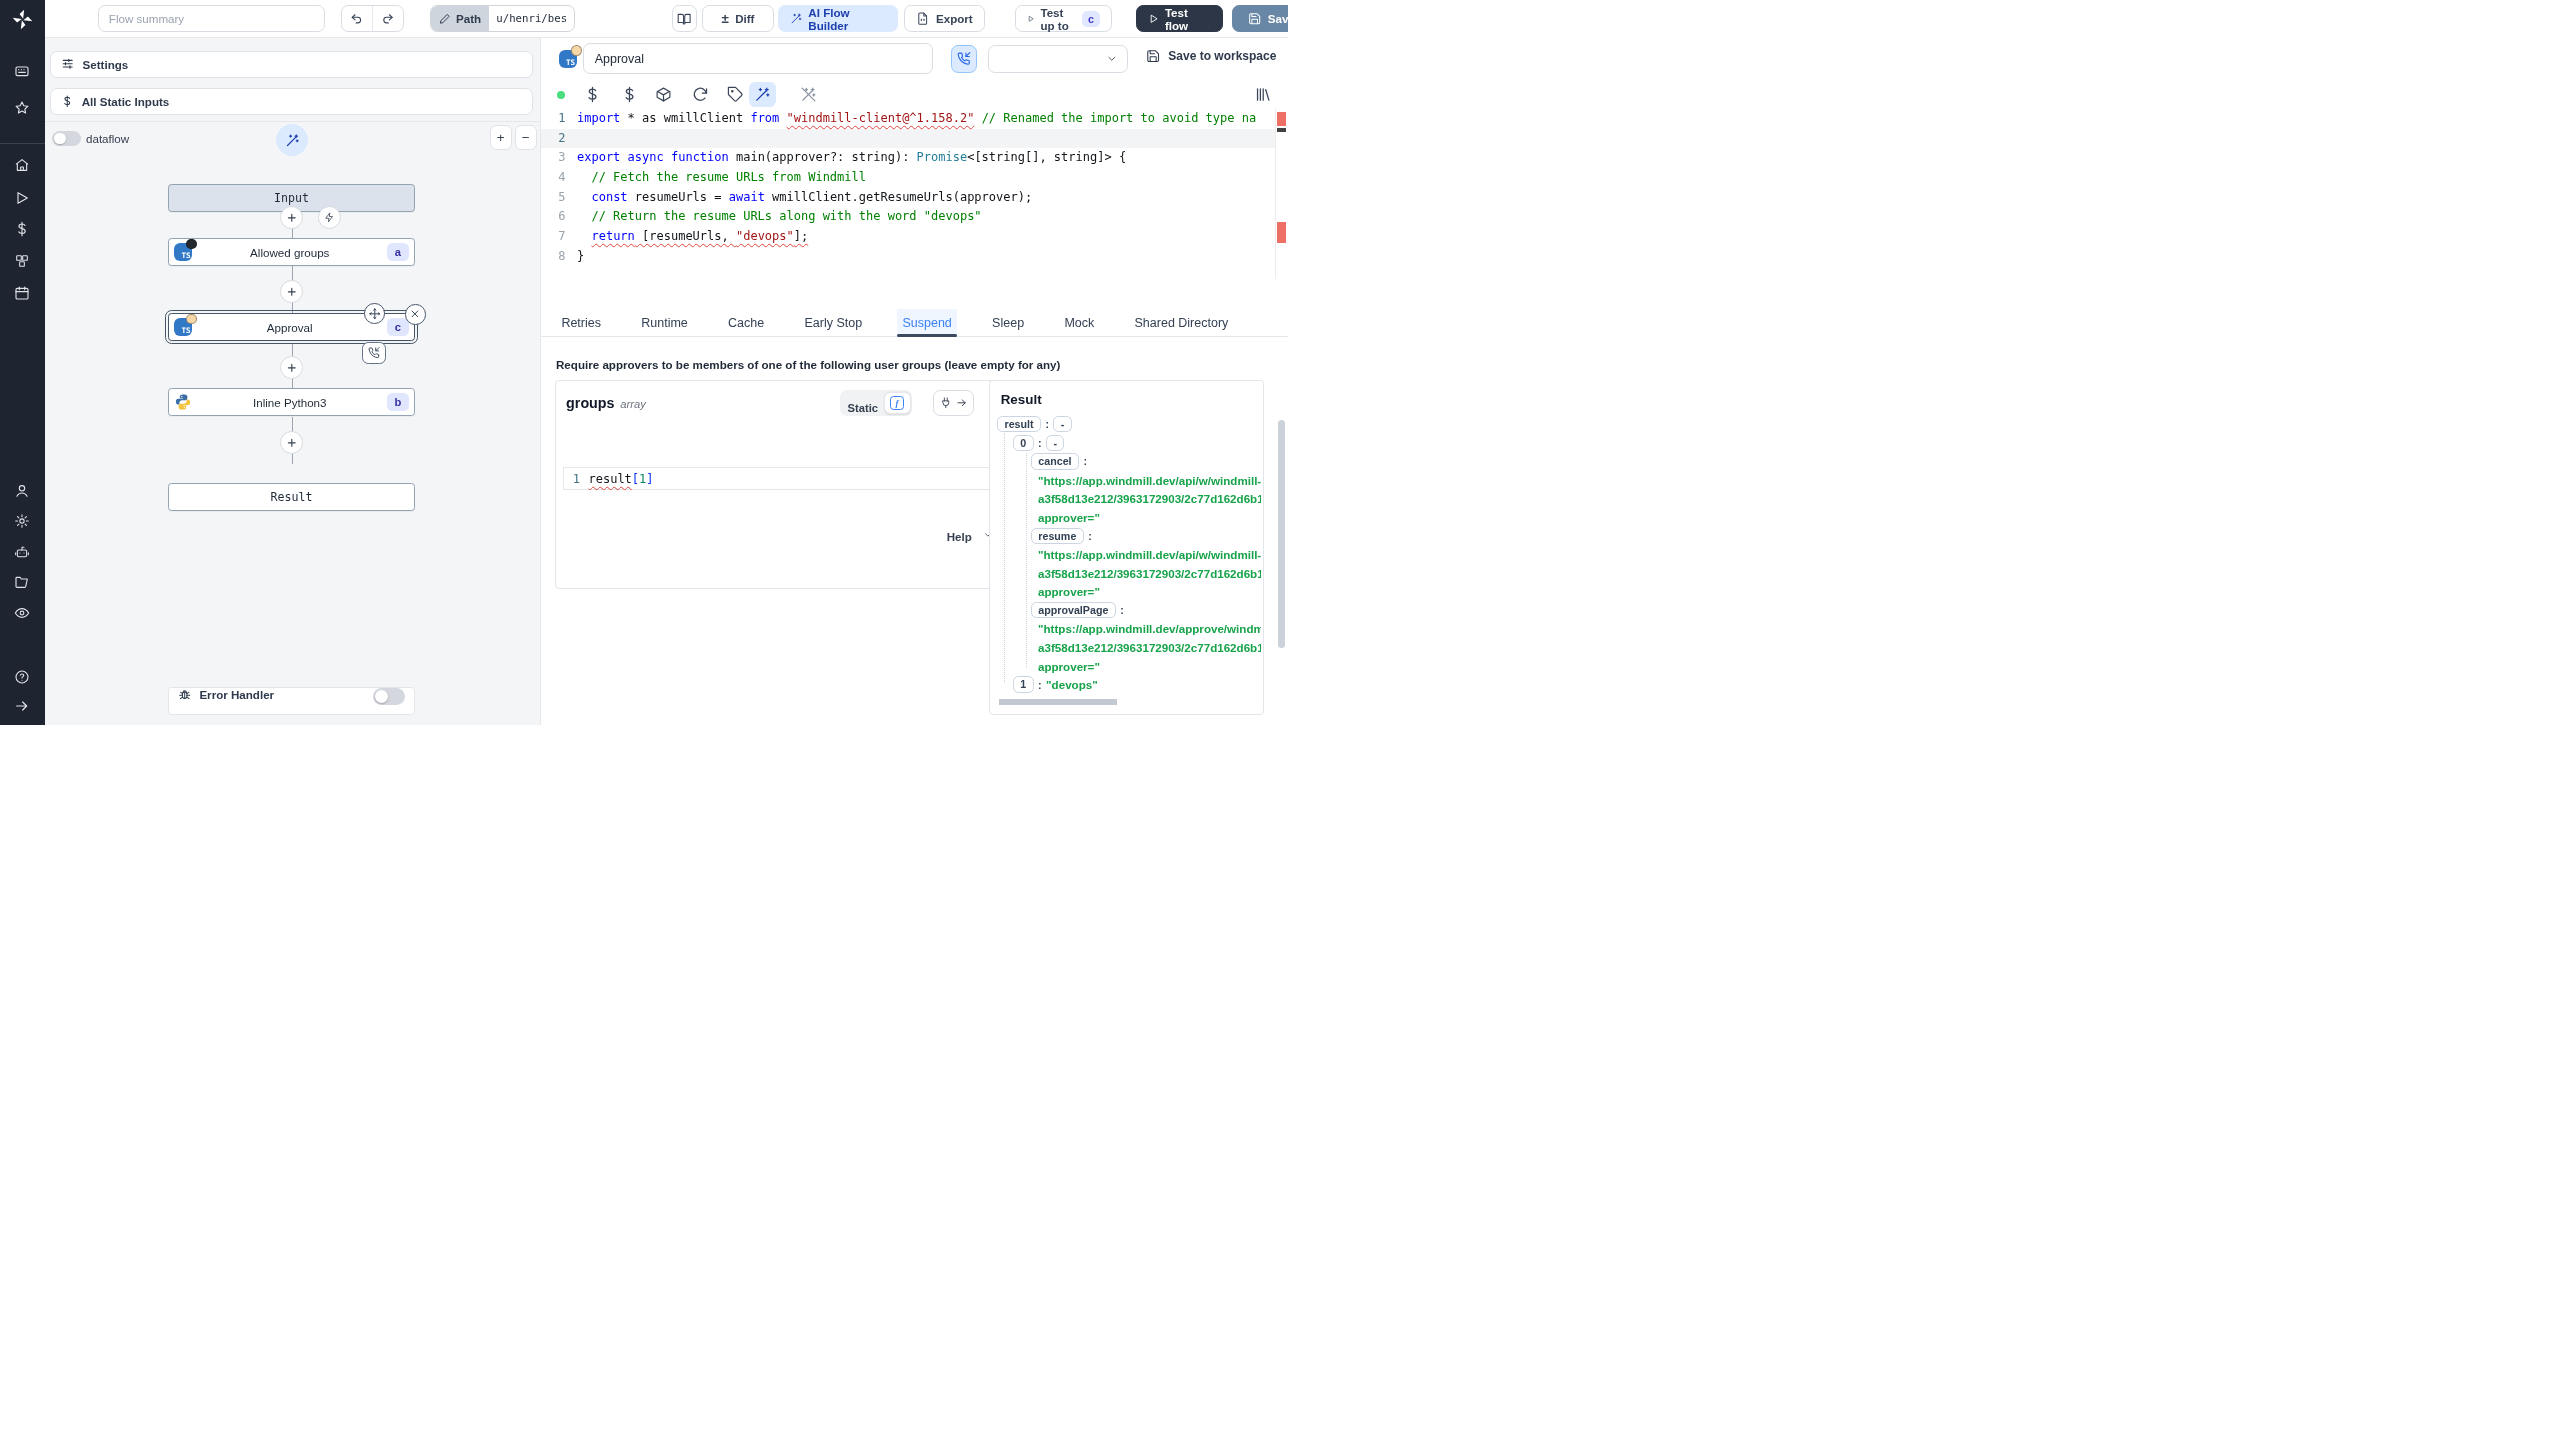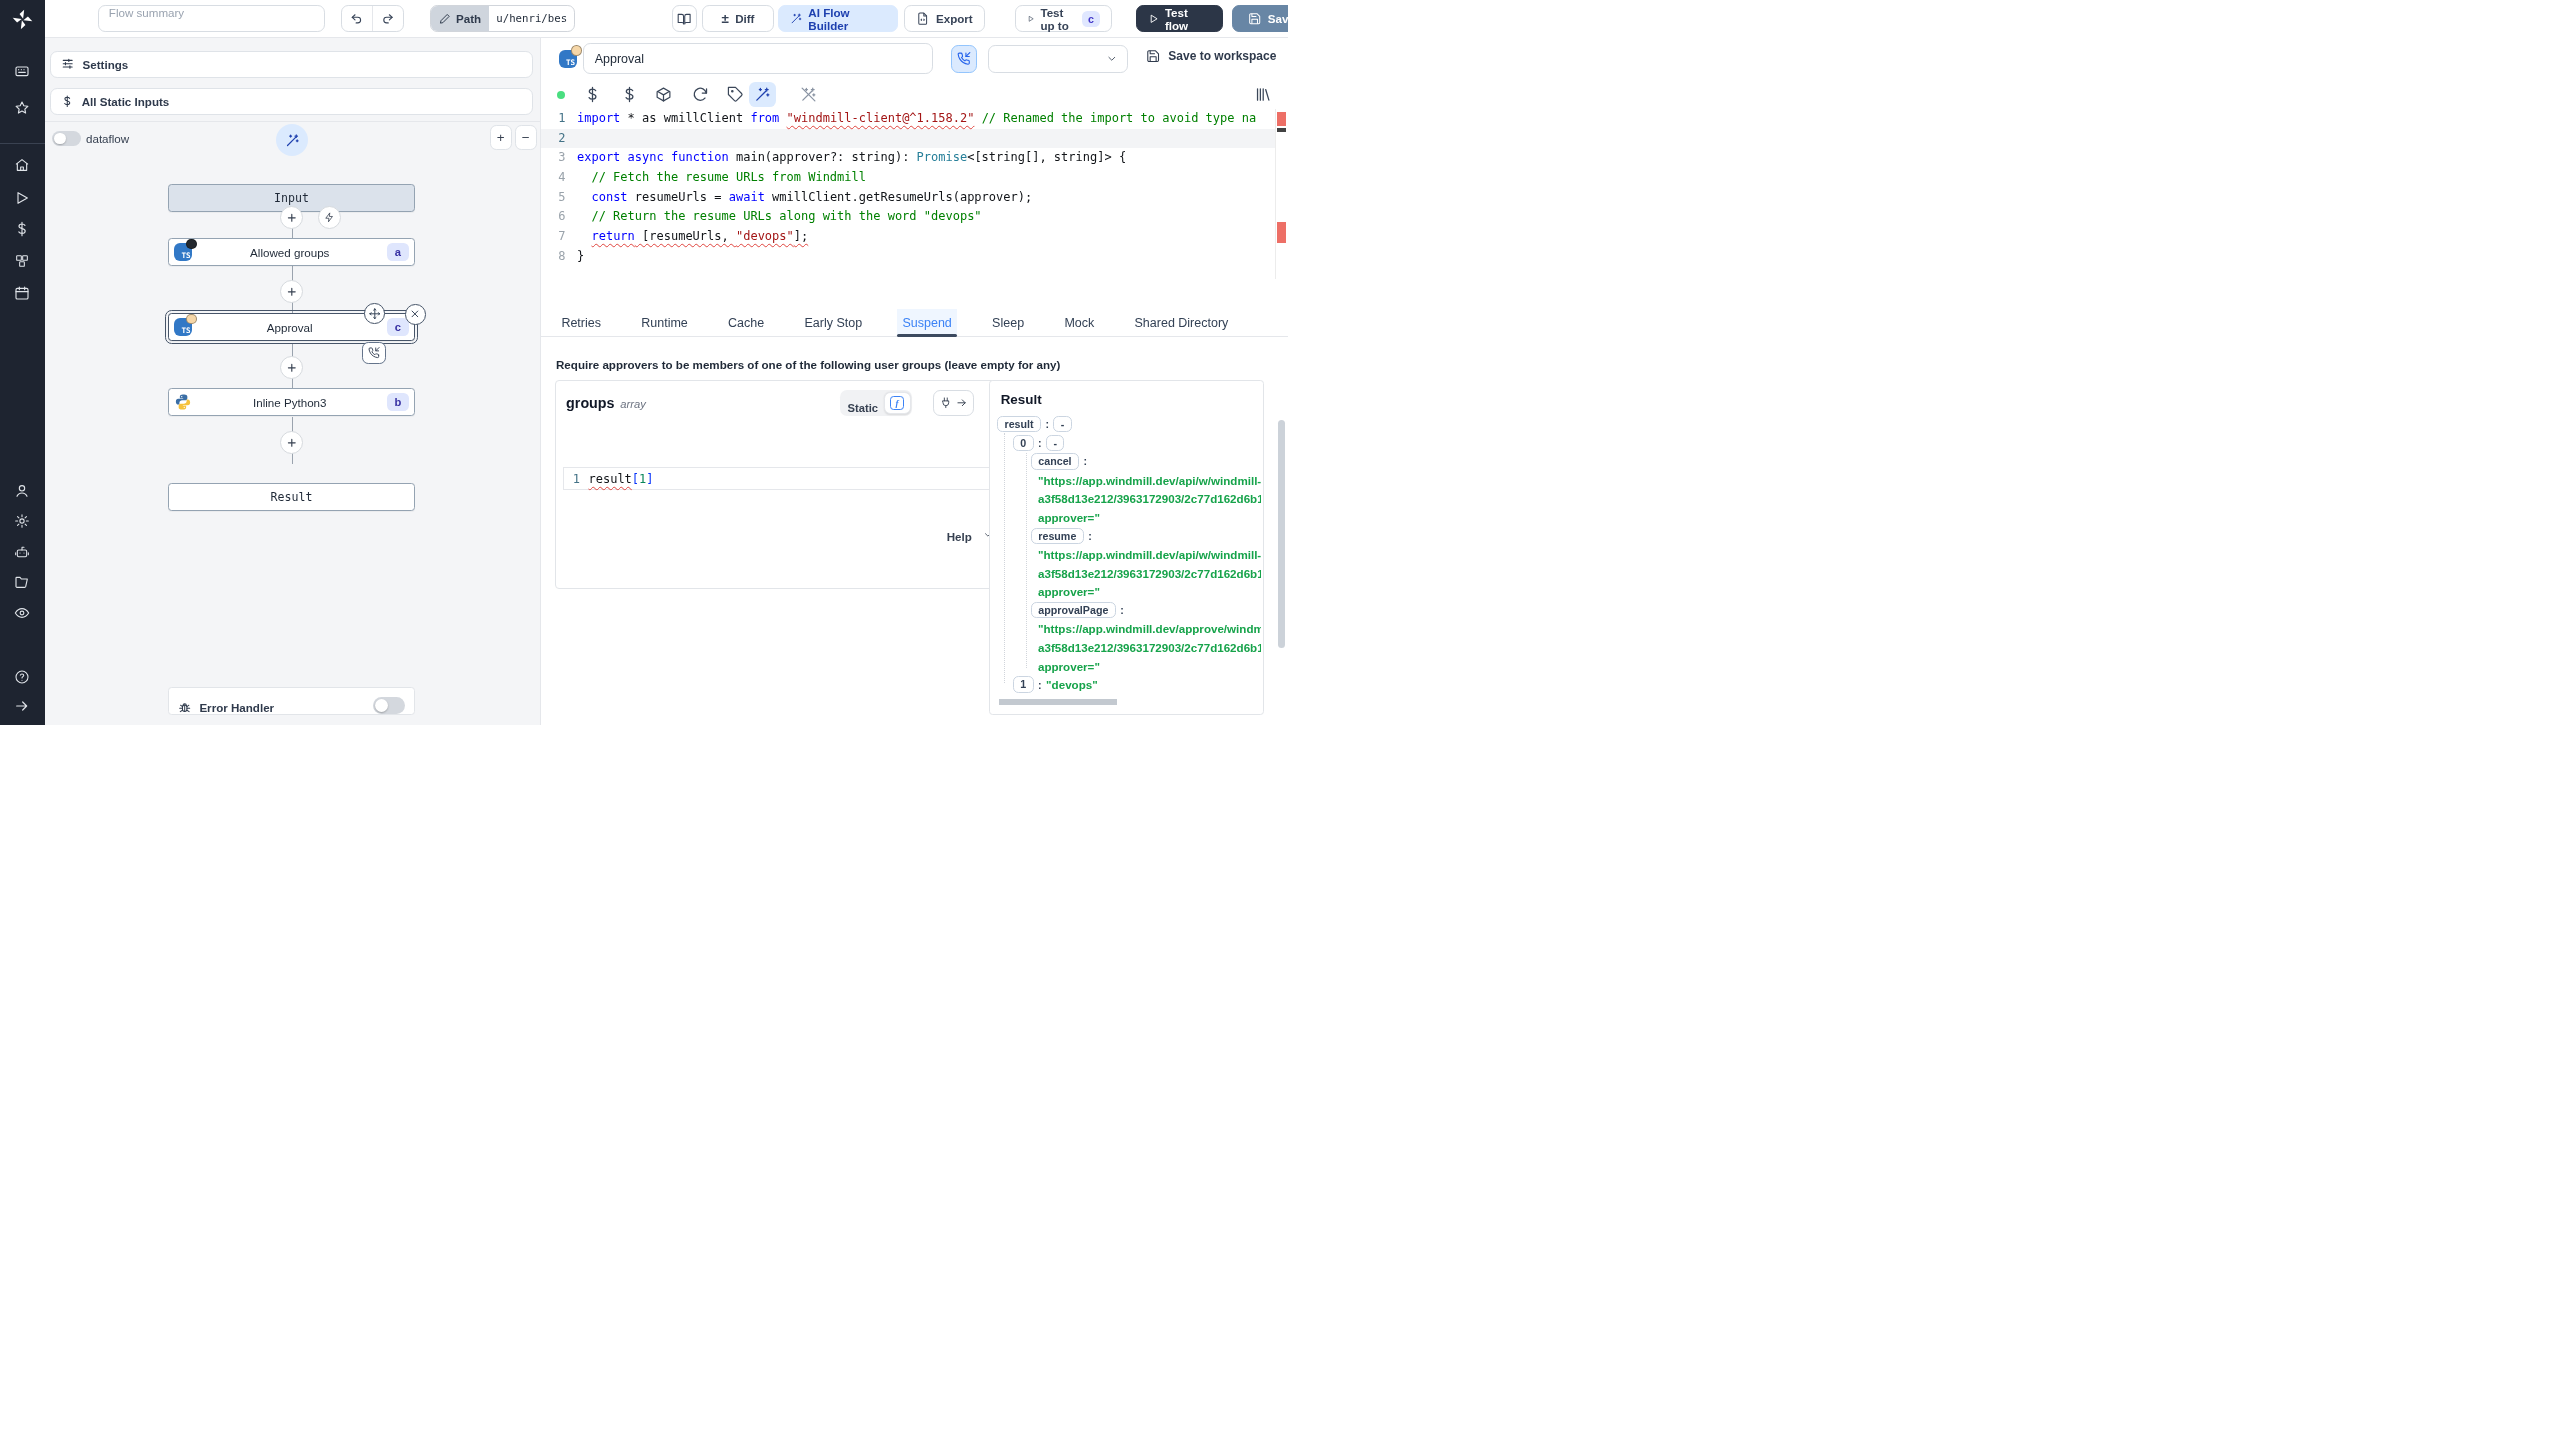--- a/index.html
+++ b/index.html
@@ -13,21 +13,21 @@
   svg { display:block; }
 
   
   #sidebar { position:absolute; left:0; top:0; width:45px; height:725px; background:#1e2430; z-index:30; }
   #sidebar .logo { position:absolute; left:9.8px; top:7.2px; width:25px; height:25px; }
   .side-ic { position:absolute; left:14.3px; width:16px; height:16px; color:#dfe3e8; cursor:pointer; }
   .side-div { position:absolute; left:0; right:0; top:143px; height:0.9px; background:#3a4251; }
 
   
   #topbar { position:absolute; left:45px; right:0; top:0; height:38px; background:#fff; border-bottom:0.9px solid #e5e7eb; z-index:20; }
-  .tb { position:absolute; top:5.4px; height:27px; display:flex; font-size:11.6px; font-weight:600; color:#374357; }
+  .tb { position:absolute; top:5.4px; height:27px; display:flex; align-items:center; font-size:11.6px; font-weight:600; color:#374357; }
   .btn { border:0.9px solid #d8dde3; border-radius:7.2px; background:#fff; display:flex; align-items:center; justify-content:center; gap:6.3px; cursor:pointer; padding:0 10.7px; }
   #flow-summary-input { left:53px; width:227px; border:0.9px solid #d8dde3; border-radius:7.2px; padding:0 9.8px; color:#9aa3b0; font-weight:400; font-size:11.6px; }
   #undo-redo { left:296px; width:63px; border:0.9px solid #d8dde3; border-radius:7.2px; overflow:hidden; }
   #undo-redo .half { width:31px; height:100%; display:flex; align-items:center; justify-content:center; cursor:pointer; }
   #undo-redo .half:first-child { border-right:0.9px solid #e5e7eb; }
   #path-group { left:385px; width:145px; border:0.9px solid #d1d5db; border-radius:7.2px; overflow:hidden; }
   #path-group .path-left { background:#cfd5dd; height:100%; display:flex; align-items:center; gap:5.4px; padding:0 8px; font-weight:700; color:#2f3a4c; }
   #path-group .path-right { flex:1; height:100%; display:flex; align-items:center; padding:0 7.2px; font-size:10.7px; font-weight:400; color:#1f2937; }
   #book-btn { left:627px; width:25px; padding:0; }
   #diff-btn { left:657px; width:72px; }
@@ -55,21 +55,21 @@
   .node { position:absolute; left:123px; width:247px; height:28px; background:#fff; border:0.9px solid #94a3b2; border-radius:3.6px; display:flex; align-items:center; padding:0 5.4px; font-size:11.6px; color:#1f2937; cursor:pointer; z-index:2; box-shadow:0 0.9px 0.9px rgba(0,0,0,.04); }
   .node .nlabel { flex:1; text-align:center; }
   .node.plain { justify-content:center;margin-top:20px; }
   #node-input { background:#dbe2eb; }
   #node-approval { border:1.3px solid #475569; outline:1.3px solid #475569; outline-offset:2.2px; }
   .lang-badge { position:relative; width:18px; height:18px; background:#3178c6; border-radius:6px; color:#fff; font-size:7.6px; font-weight:700; display:flex; align-items:flex-end; justify-content:flex-end; padding:0.9px 1.8px; }
   .emoji-dot { position:absolute; top:-4.5px; right:-4.5px; width:10.7px; height:10.7px; border-radius:50%; border:0.9px solid rgba(0,0,0,.35); }
   .step-badge { background:#dfe6fd; color:#3730a3; font-weight:700; font-size:11.2px; border-radius:5.4px; width:21.5px; height:18px; display:flex; align-items:center; justify-content:center; }
   .node-ctl { position:absolute; width:20.6px; height:20.6px; border-radius:50%; background:#fff; border:1.8px solid #475569; display:flex; align-items:center; justify-content:center; color:#334155; z-index:4; cursor:pointer; }
   #phone-badge { position:absolute; left:317px; top:304px; width:24px; height:21.5px; background:#fff; border:1.3px solid #64748b; border-radius:6.3px; display:flex; align-items:center; justify-content:center; z-index:4; cursor:pointer; }
-  #error-handler-row { position:absolute; left:123px; width:247px; top:649px; height:28px; background:#fff; border:0.9px solid #e2e5e9; border-radius:3.6px; display:flex; align-items:flex-end; gap:8px; padding:0 9px; font-size:11.6px; font-weight:700; color:#2f3a4c; }
+  #error-handler-row { position:absolute; left:123px; width:247px; top:649px; height:28px; background:#fff; border:0.9px solid #e2e5e9; border-radius:3.6px; display:flex; align-items:flex-start; gap:8px; padding:0 9px; font-size:11.6px; font-weight:700; color:#2f3a4c; }
   #error-toggle { width:32px; height:17px; margin-left:auto; }
   #error-toggle .knob { width:13.4px; height:13.4px; }
 
   
   #step-panel { position:absolute; left:541px; right:0; top:38px; bottom:0; background:#fff; }
   #step-name-input { position:absolute; left:42px; top:5.4px; width:350px; height:31px; border:0.9px solid #d8dde3; border-radius:7.2px; padding:0 10.7px; font-size:12.5px; color:#1f2937; display:flex; align-items:center; }
   #hdr-lang { position:absolute; left:18px; top:11.6px; }
   #phone-btn { position:absolute; left:410px; top:7.2px; width:26px; height:28px; background:#dbeafe; border:0.9px solid #93c5fd; border-radius:7.2px; display:flex; align-items:center; justify-content:center; cursor:pointer; }
   #tag-select { position:absolute; left:447px; top:7.2px; width:140px; height:28px; border:0.9px solid #d8dde3; border-radius:7.2px; display:flex; align-items:center; justify-content:flex-end; padding:0 9px; cursor:pointer; }
   #save-ws { position:absolute; left:605px; top:10.7px; display:flex; align-items:center; gap:8px; font-size:12px; font-weight:700; color:#2f3a4c; cursor:pointer; }

